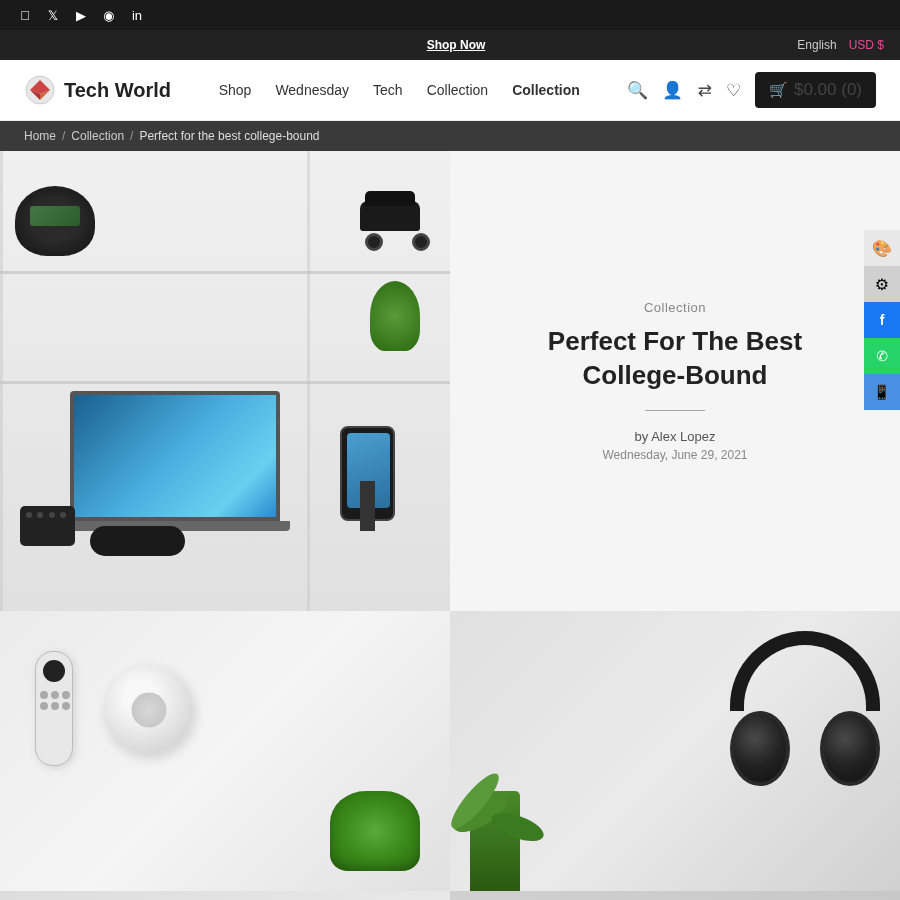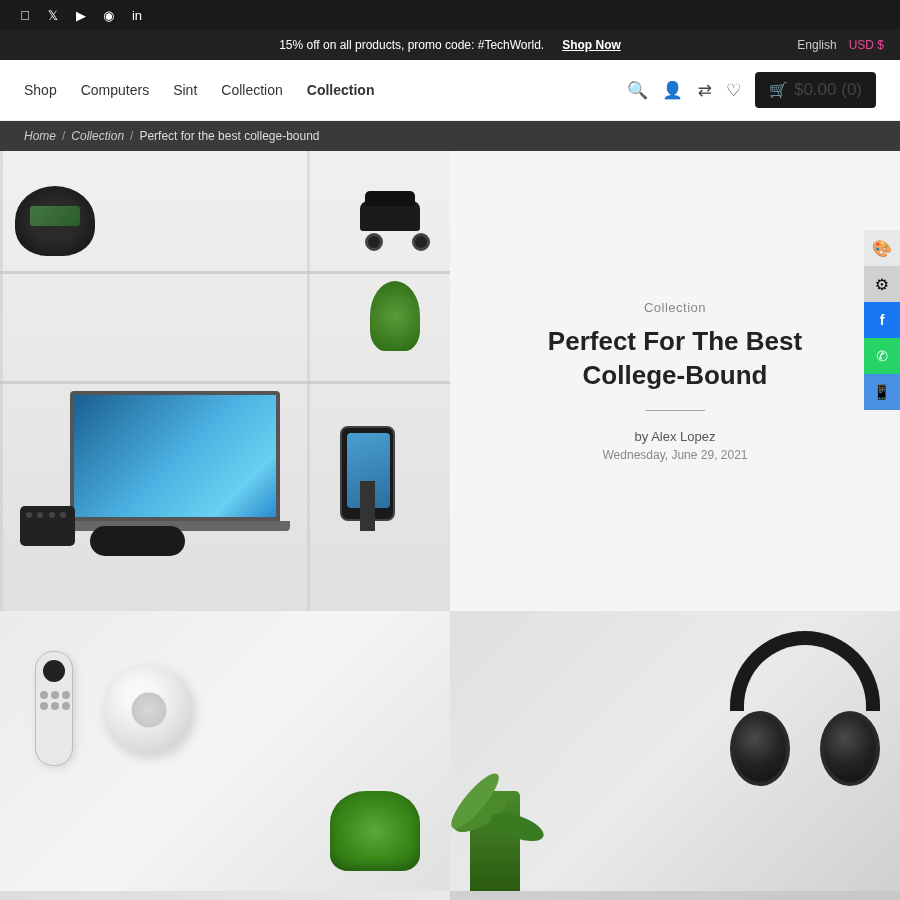--- a/index.html
+++ b/index.html
@@ -63,21 +63,21 @@
     
     .breadcrumb {
       background: #3a3a3a;
       padding: 8px 24px;
       font-size: 12px;
       color: #ccc;
       display: flex;
       align-items: center;
       gap: 6px;
     }
-    .breadcrumb a { color: #ccc; text-decoration: none; font-style: italic; }
+    .breadcrumb a { color: #ccc; text-decoration: none; }
     .breadcrumb .sep { color: #999; }
     .breadcrumb .current { color: #ddd; }
 
     
     .page-content { background: #f5f5f5; }
 
     
     .hero-section {
       display: grid;
       grid-template-columns: 1fr 1fr;
@@ -208,33 +208,41 @@
   <div class="social-icons">
     <span></span>
     <span>𝕏</span>
     <span>▶</span>
     <span>◉</span>
     <span>in</span>
   </div>
 </div>
 
 <div class="announcement-bar">
-  <span>15% off on all products, promo code: #TechWorld.</span>
   <a>Shop Now</a>
   <div style="position:absolute;right:16px;display:flex;gap:12px;align-items:center;">
     <span style="cursor:pointer;font-size:12px;color:#ccc;">English</span>
     <span style="cursor:pointer;font-size:12px;color:#ec4899;">USD $</span>
   </div>
 </div>
 
 <div class="header">
+  <div class="logo">
+    <svg class="logo-icon" viewBox="0 0 32 32" xmlns="http://www.w3.org/2000/svg">
+      <circle cx="16" cy="16" r="14" fill="#e8e8e8" stroke="#ccc" stroke-width="1"></circle>
+      <path d="M16 6 L26 16 L16 20 L6 16 Z" fill="#cc4444"></path>
+      <path d="M16 20 L26 16 L16 26 Z" fill="#cc6644"></path>
+      <path d="M16 20 L6 16 L16 26 Z" fill="#aa3333"></path>
+    </svg>
+    <span class="logo-text">Tech World</span>
+  </div>
   <nav class="nav">
     <a href="#" style="display:flex;align-items:center;gap:3px;">Shop</a>
-    <a href="#">Computers</a>
-    <a href="#">Sint</a>
+    <a href="#">Wednesday</a>
+    <a href="#">Tech</a>
     <a href="#">Collection</a>
     <a href="#" style="font-weight:600;">Collection</a>
   </nav>
   <div class="header-icons">
     <span>🔍</span>
     <span>👤</span>
     <span>⇄</span>
     <span>♡</span>
     <button class="cart-btn">
       <span class="cart-icon">🛒</span>

